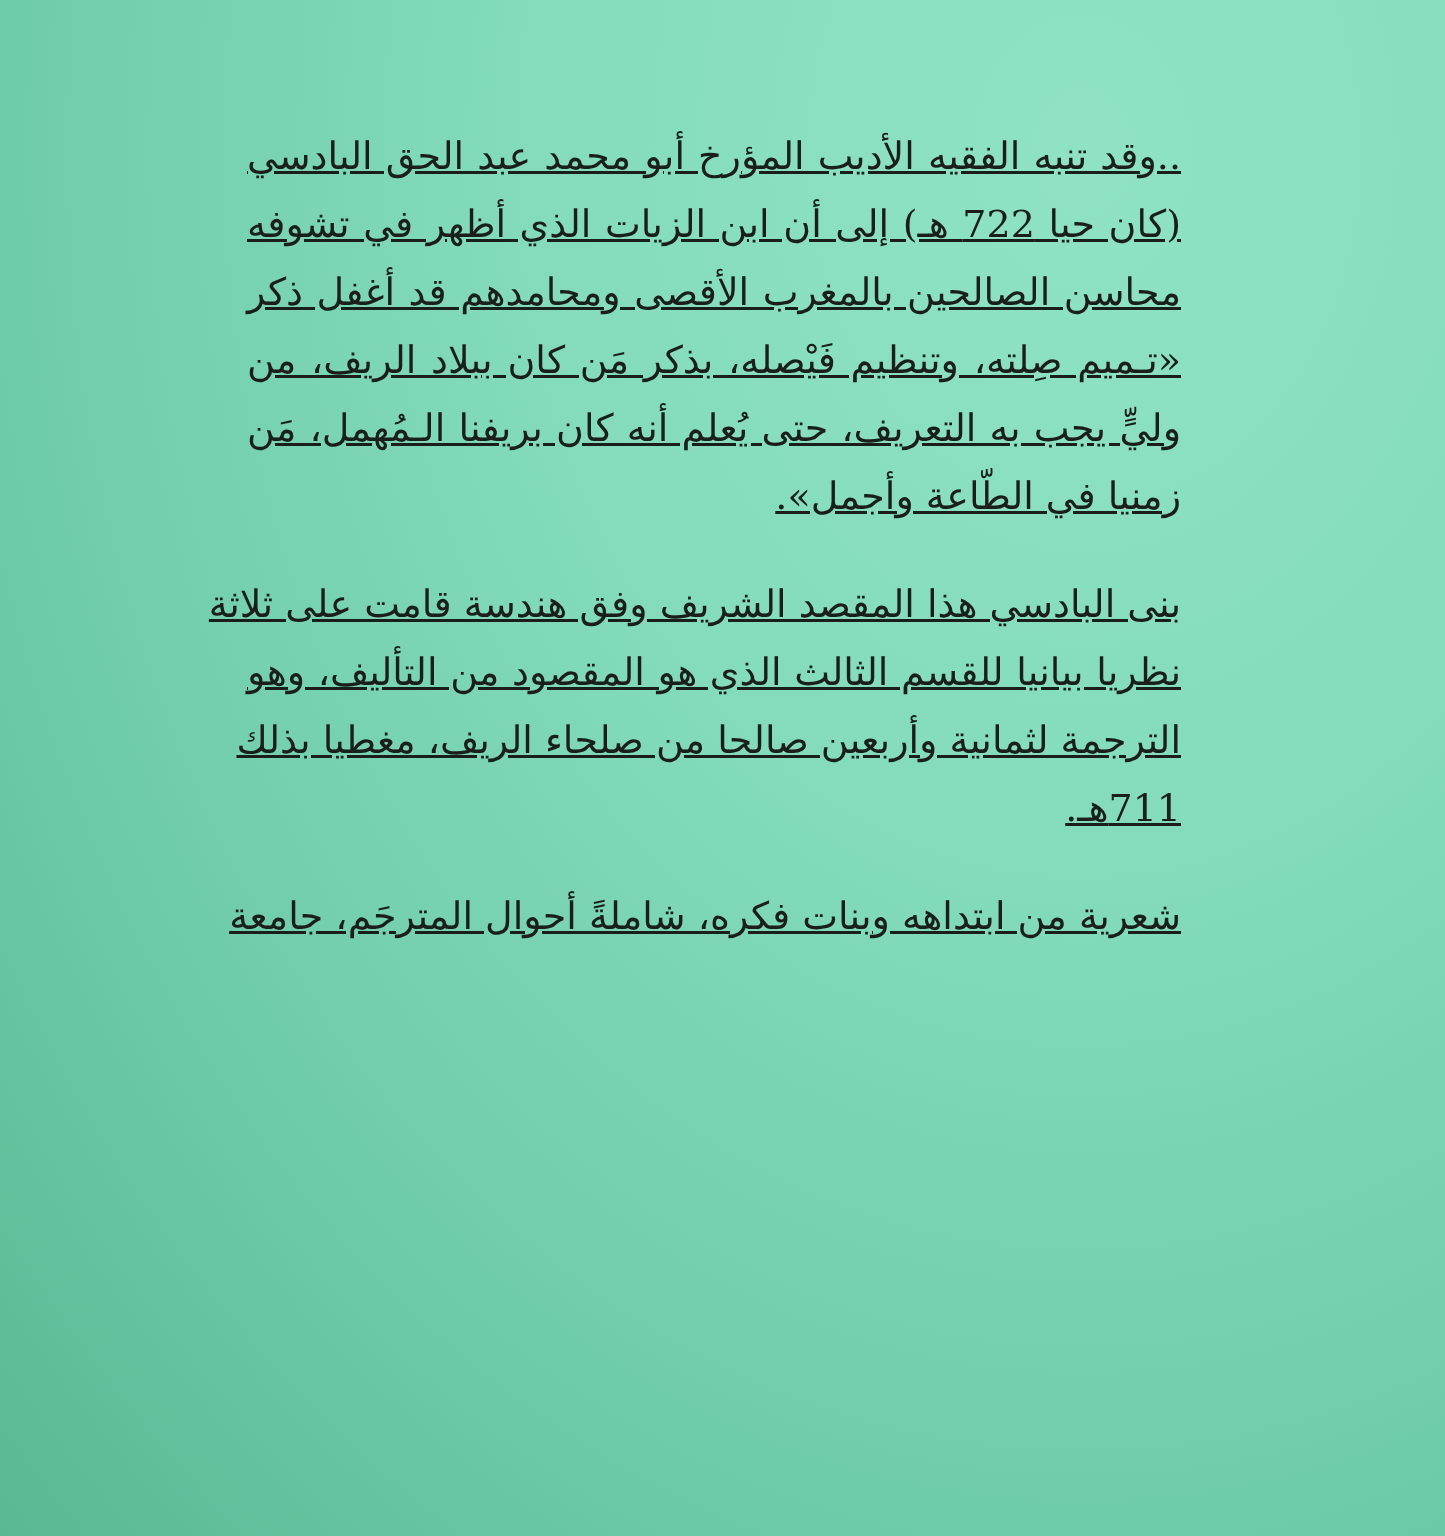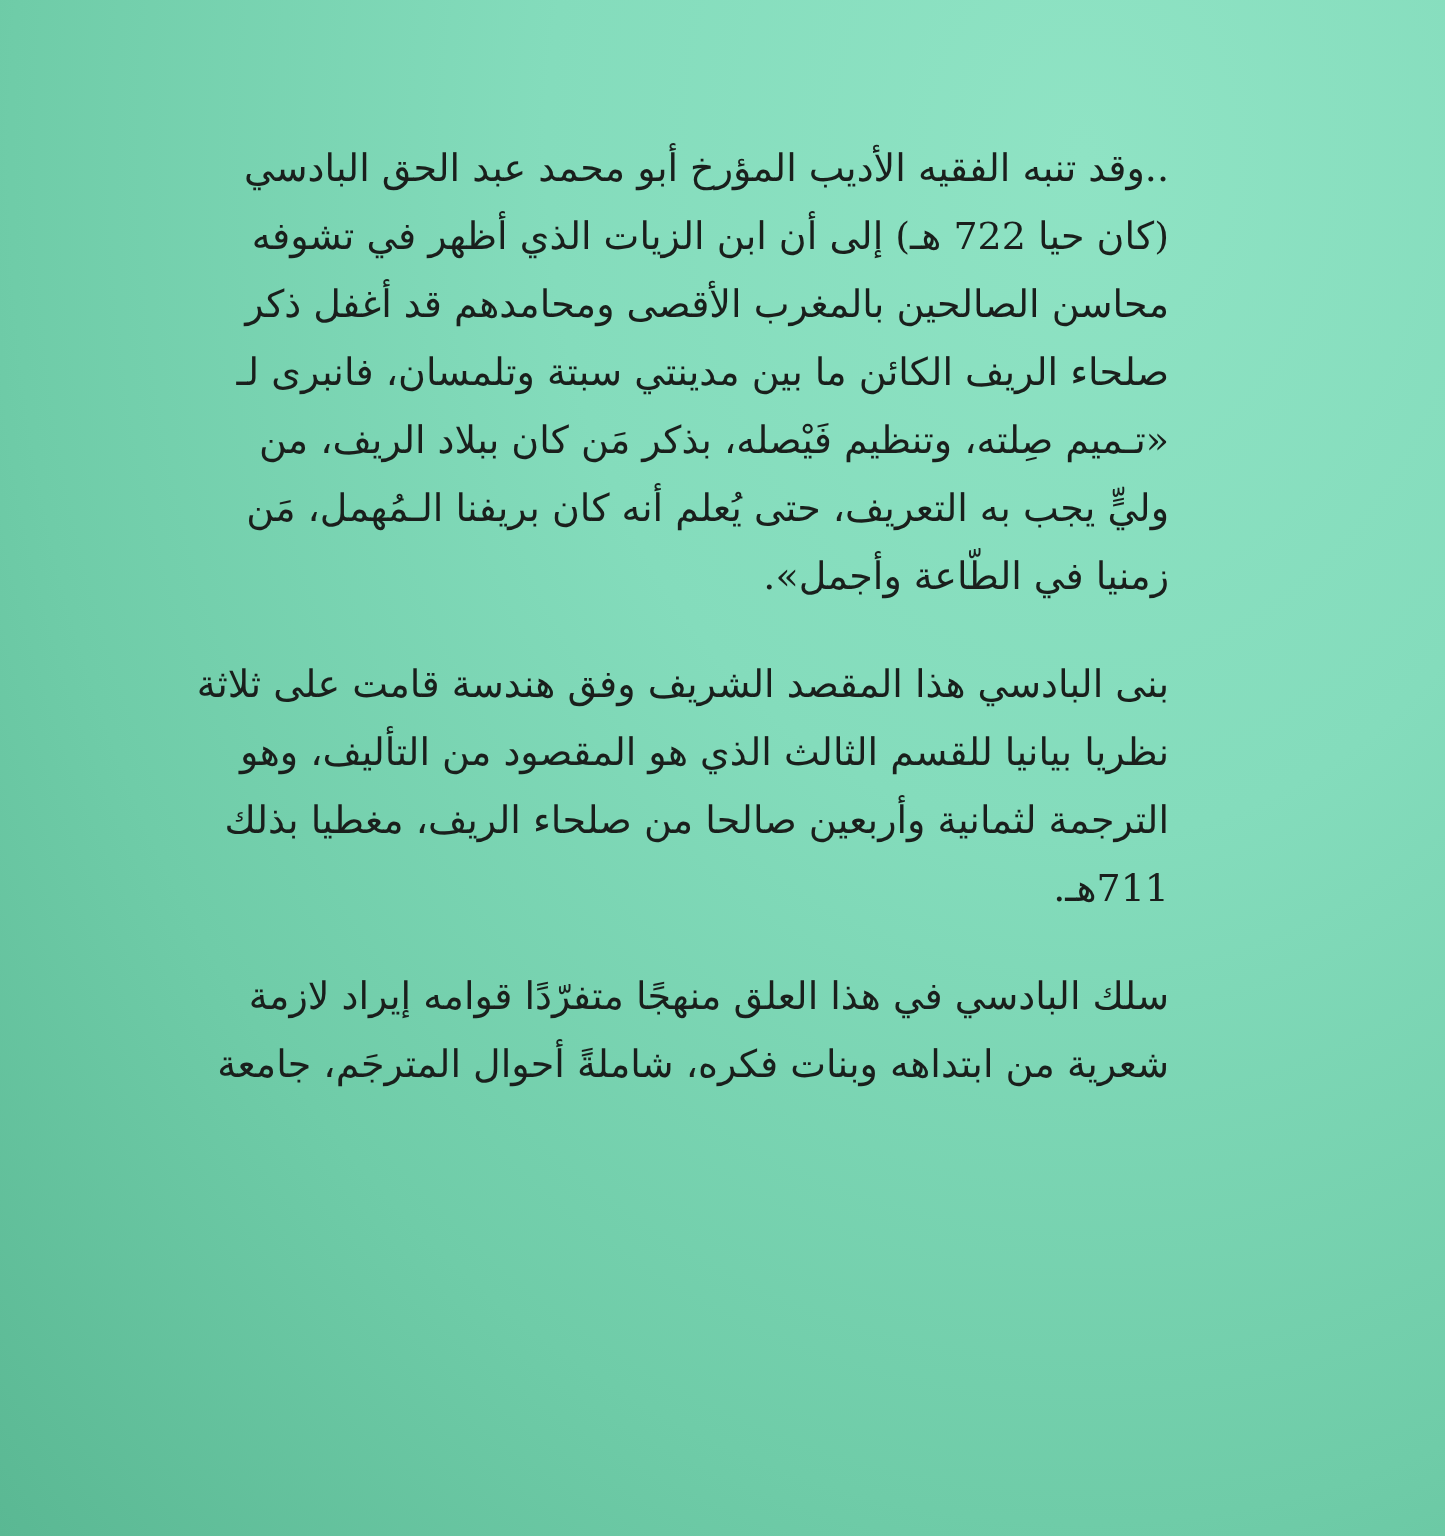--- a/index.html
+++ b/index.html
@@ -17,24 +17,25 @@
     }
     .page {
       position: absolute;
       left: 243px;
       top: 118px;
       width: 942px;
       direction: rtl;
       text-align: justify;
     }
     .para {
-      margin: 16px;
+      margin: 4px;
       font-size: 38px;
       line-height: 68px;
       text-align-last: right;
+      text-decoration: underline;
     }
     .para + .para {
       margin-top: 40px;
     }
     .line {
       display: block;
       text-align: justify;
       text-align-last: justify;
       white-space: nowrap;
     }
@@ -44,31 +45,29 @@
   </style>
 </head>
 <body>
 
 <div class="page">
 
   <p class="para">
     <span class="line">..وقد تنبه الفقيه الأديب المؤرخ أبو محمد عبد الحق البادسي</span>
     <span class="line">(كان حيا 722 هـ) إلى أن ابن الزيات الذي أظهر في تشوفه</span>
     <span class="line">محاسن الصالحين بالمغرب الأقصى ومحامدهم قد أغفل ذكر</span>
-    <span class="line">صلحاء الريف الكائن ما بين مدينتي سبتة وتلمسان، فانبرى لـ</span>
     <span class="line">«تـميم صِلته، وتنظيم فَيْصله، بذكر مَن كان ببلاد الريف، من</span>
     <span class="line">وليٍّ يجب به التعريف، حتى يُعلم أنه كان بريفنا الـمُهمل، مَن</span>
     <span class="line last">زمنيا في الطّاعة وأجمل».</span>
   </p>
 
   <p class="para">
     <span class="line">بنى البادسي هذا المقصد الشريف وفق هندسة قامت على ثلاثة</span>
     <span class="line">نظريا بيانيا للقسم الثالث الذي هو المقصود من التأليف، وهو</span>
     <span class="line">الترجمة لثمانية وأربعين صالحا من صلحاء الريف، مغطيا بذلك</span>
     <span class="line last">711هـ.</span>
   </p>
 
   <p class="para">
-    <span class="line">سلك البادسي في هذا العلق منهجًا متفرّدًا قوامه إيراد لازمة</span>
     <span class="line">شعرية من ابتداهه وبنات فكره، شاملةً أحوال المترجَم، جامعة</span>
   </p>
 
 </div>
 
 </body></html>

